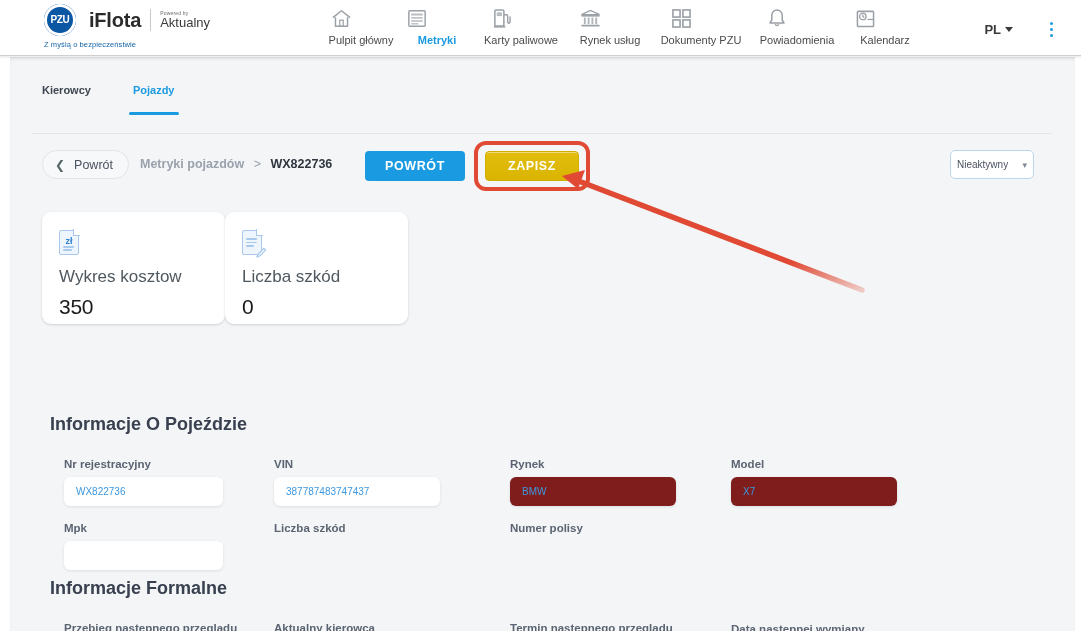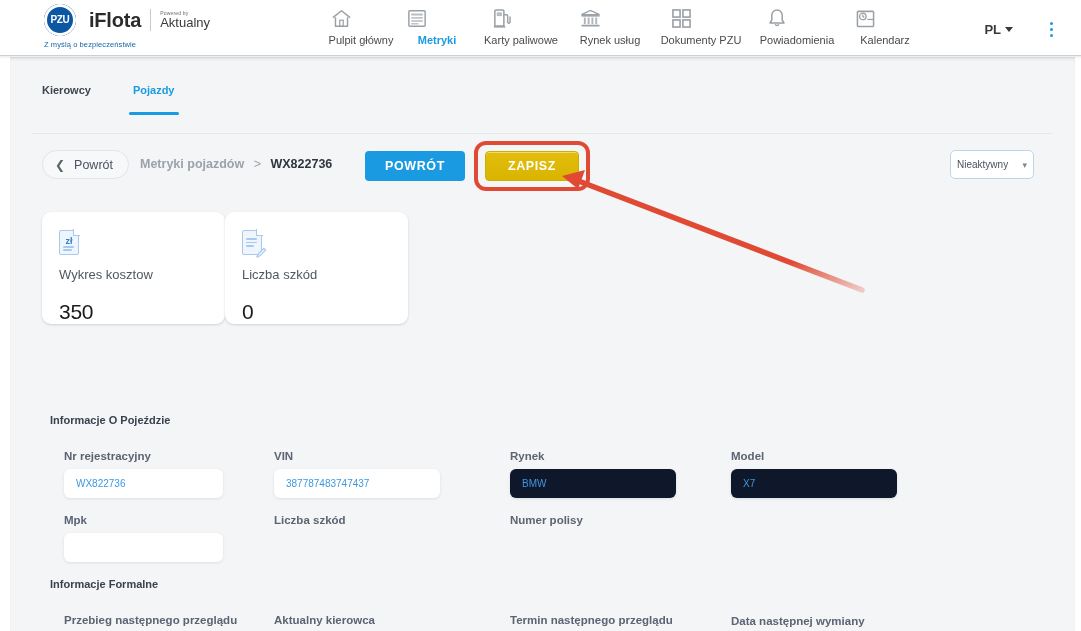--- a/index.html
+++ b/index.html
@@ -129,59 +129,59 @@
   }
   .status-select .sc{ color:#7b8794; font-size:9px; }
 
   
   .cards{ position:absolute; left:32px; top:155px; display:flex; }
   .card{
     width:183px; height:112px; background:#fff; border-radius:9px;
     box-shadow: 0 1px 3px rgba(16,24,40,0.10), 0 1px 2px rgba(16,24,40,0.06);
     padding:18px 0 0 17px; position:relative;
   }
-  .card .cardlabel{ font-size:13px; color:#50585f; margin-top:12px; }
-  .card .cardvalue{ font-size:21px; color:#1a1a1a; margin-top:18px; font-weight:500; letter-spacing:-0.3px;}
+  .card .cardlabel{ font-size:17px; color:#50585f; margin-top:12px; }
+  .card .cardvalue{ font-size:21px; color:#1a1a1a; margin-top:8px; font-weight:500; letter-spacing:-0.3px;}
 
   .doc-icon{ width:20px; height:25px; position:relative; }
   .doc-icon .body{
     position:absolute; inset:0; border:1.6px solid #a9c9ec; border-radius:2px;
     background:#eef5fd;
   }
   .doc-icon .fold{
     position:absolute; right:-1px; top:-1px; width:7px; height:7px;
     background:#fff; border-left:1.6px solid #a9c9ec; border-bottom:1.6px solid #a9c9ec;
   }
   .doc-icon .zl{
     position:absolute; left:0; right:0; top:6px; text-align:center;
     font-size:9px; font-weight:bold; color:#2f7fd0;
   }
   .doc-icon .line{ position:absolute; left:4px; height:1.6px; background:#a9c9ec; border-radius:1px; }
   .doc-icon .pen{
     position:absolute; right:-5px; bottom:-3px; width:11px; height:11px;
   }
 
   
-  .sect-title{ position:absolute; left:40px; font-size:11px; font-weight:bold; color:#394150; }
+  .sect-title{ position:absolute; left:40px; font-size:18px; font-weight:bold; color:#394150; }
   .sect-info{ top:357px; }
   .sect-formal{ top:521px; }
 
   .field{ position:absolute; }
-  .field .flabel{ font-size:11.5px; font-weight:bold; color:#5b6472; white-space:nowrap; }
+  .field .flabel{ font-size:11.5px; font-weight:bold; color:#5b6472; white-space:nowrap;margin-top:8px; }
   .field .fwrap{ margin-top:7px; }
   .finput{
     width:159px; height:29px; border:none; border-radius:6px;
     background:#ffffff;
     box-shadow: 0 1px 3px rgba(16,24,40,0.10);
     font-size:10px; color:#3d98e0; padding:0 12px;
     font-family:"Liberation Sans", sans-serif;
     display:flex; align-items:center;
   }
   .finput.wide{ width:166px; }
-  .finput.muted{ background:#0f172a; }
+  .finput.muted{ background:#7f1d1d; }
   .finput.empty{ }
 
   
   .col1{ left:54px; } .col2{ left:264px; } .col3{ left:500px; } .col4{ left:721px; }
   .row1{ top:393px; } .row2{ top:457px; }
   .row3{ top:557px; }
 
   
   .arrow-svg{ position:absolute; left:0; top:0; width:1081px; height:631px; pointer-events:none; z-index:40; }
 </style>

